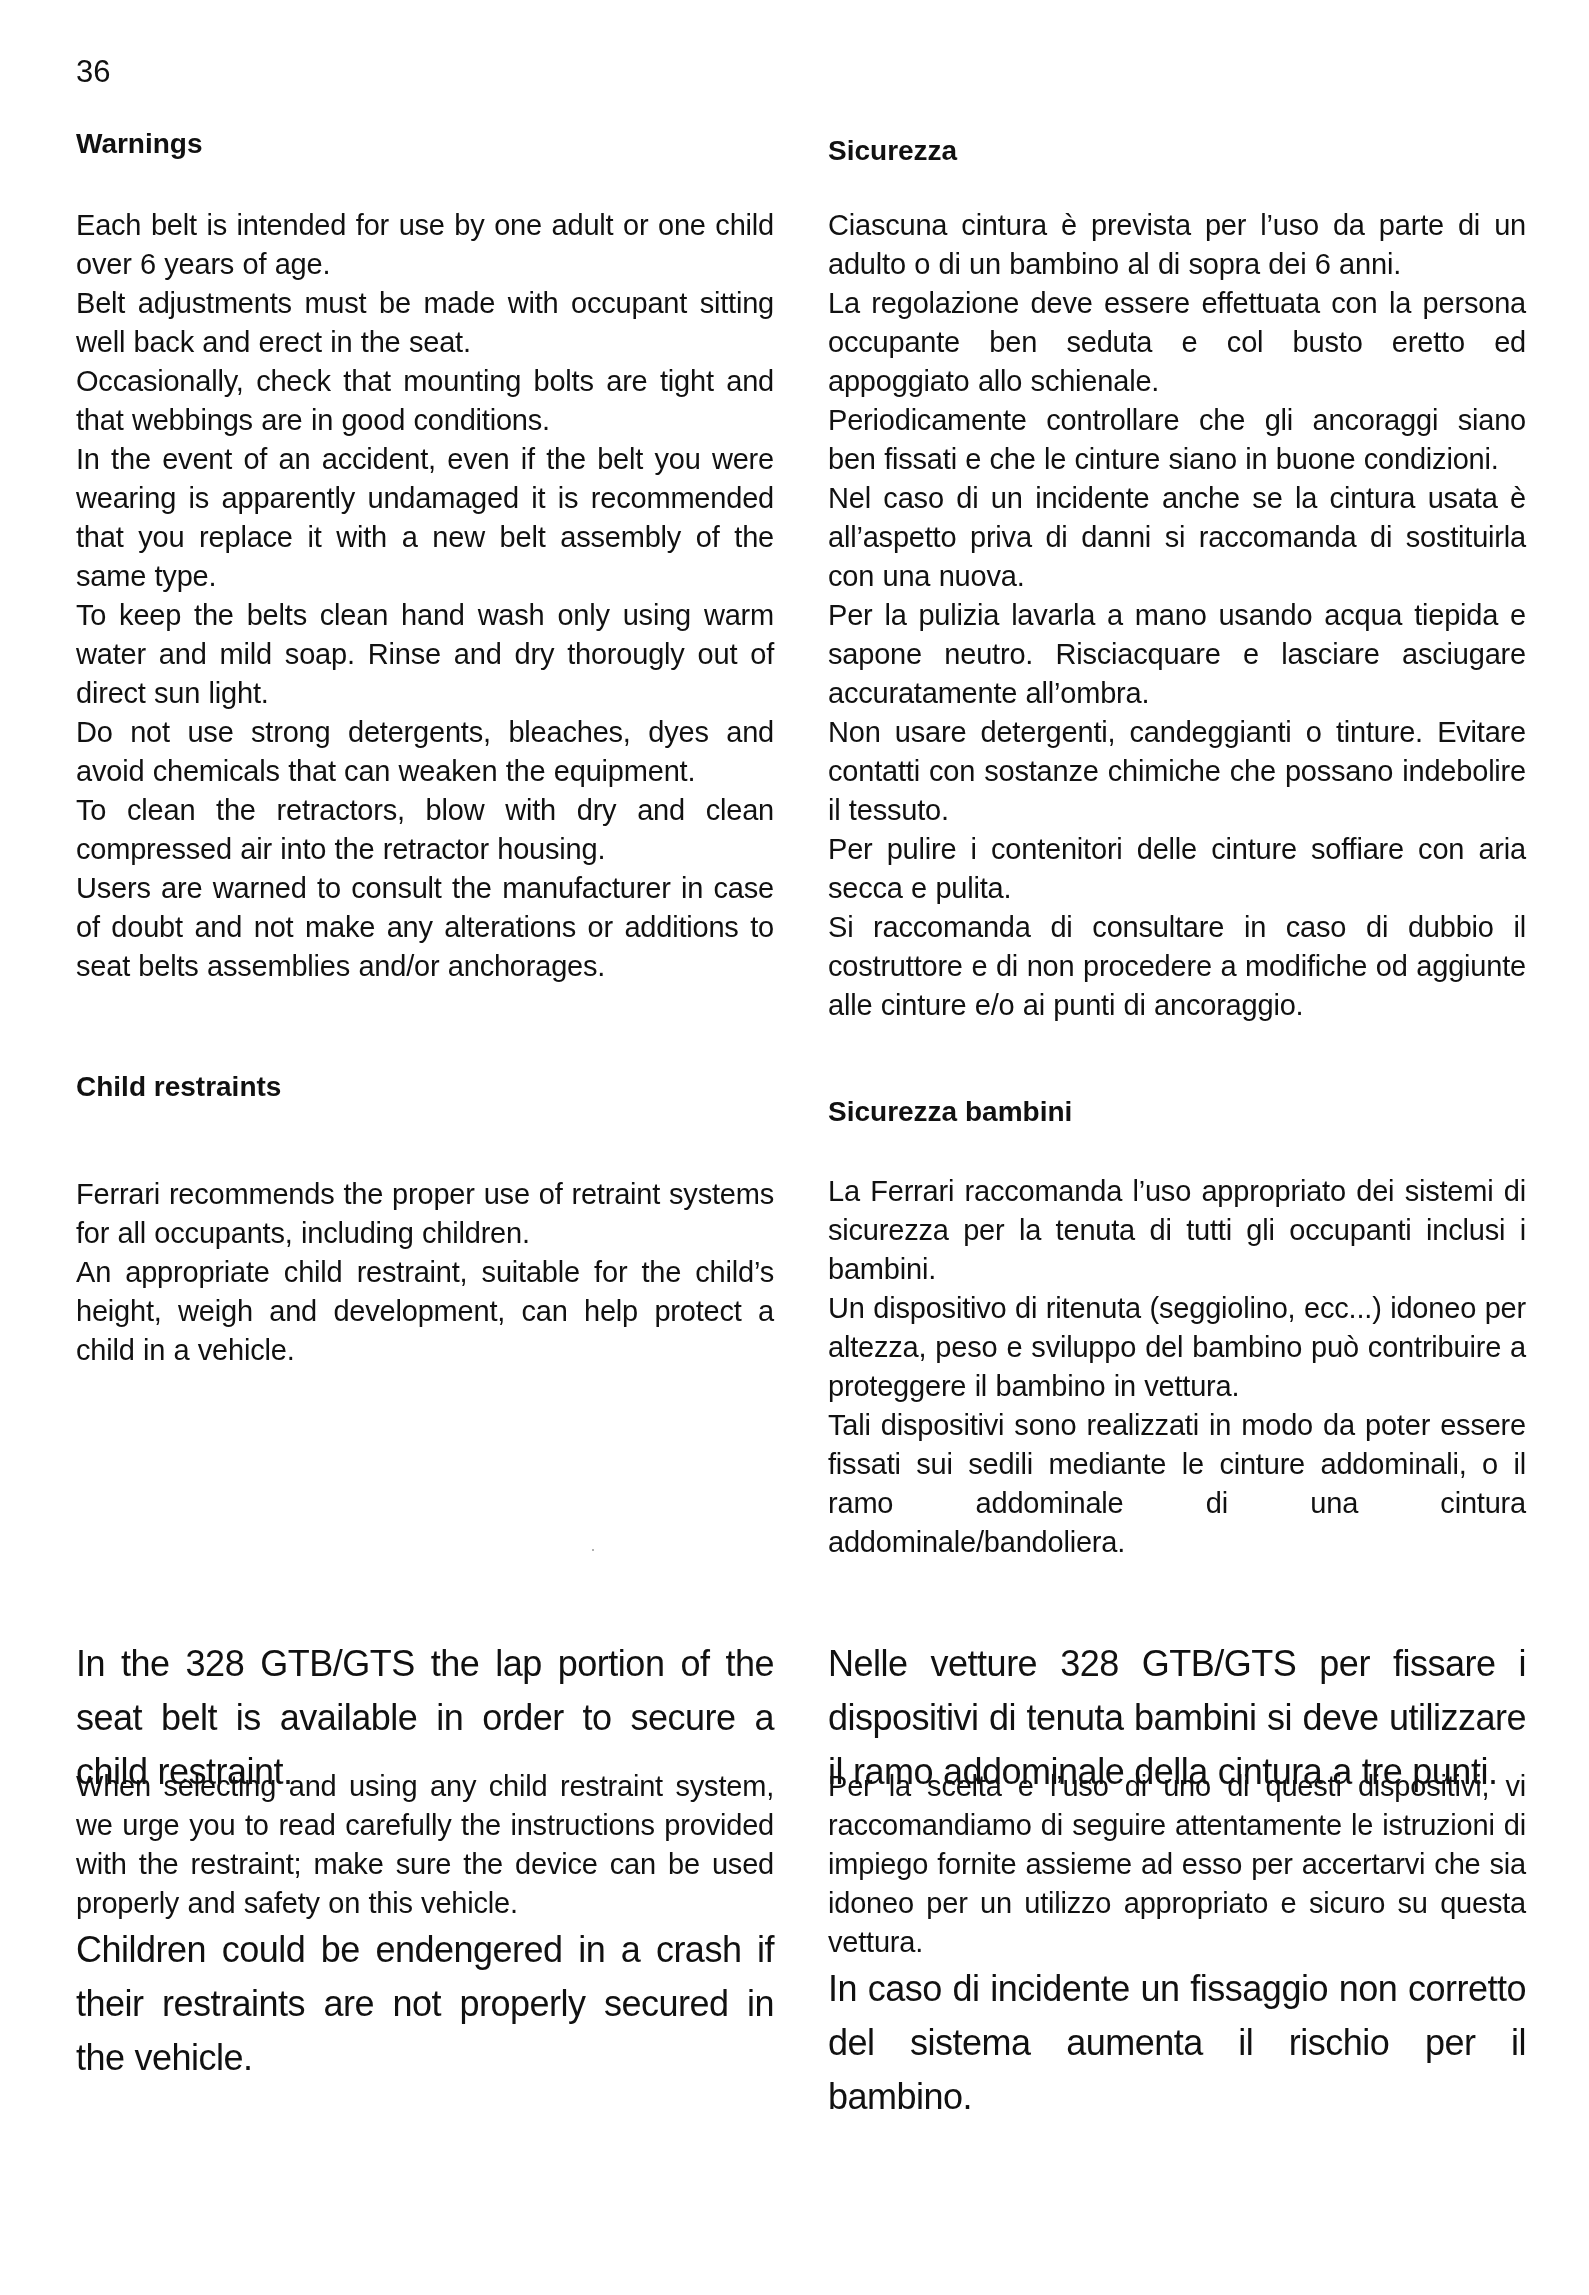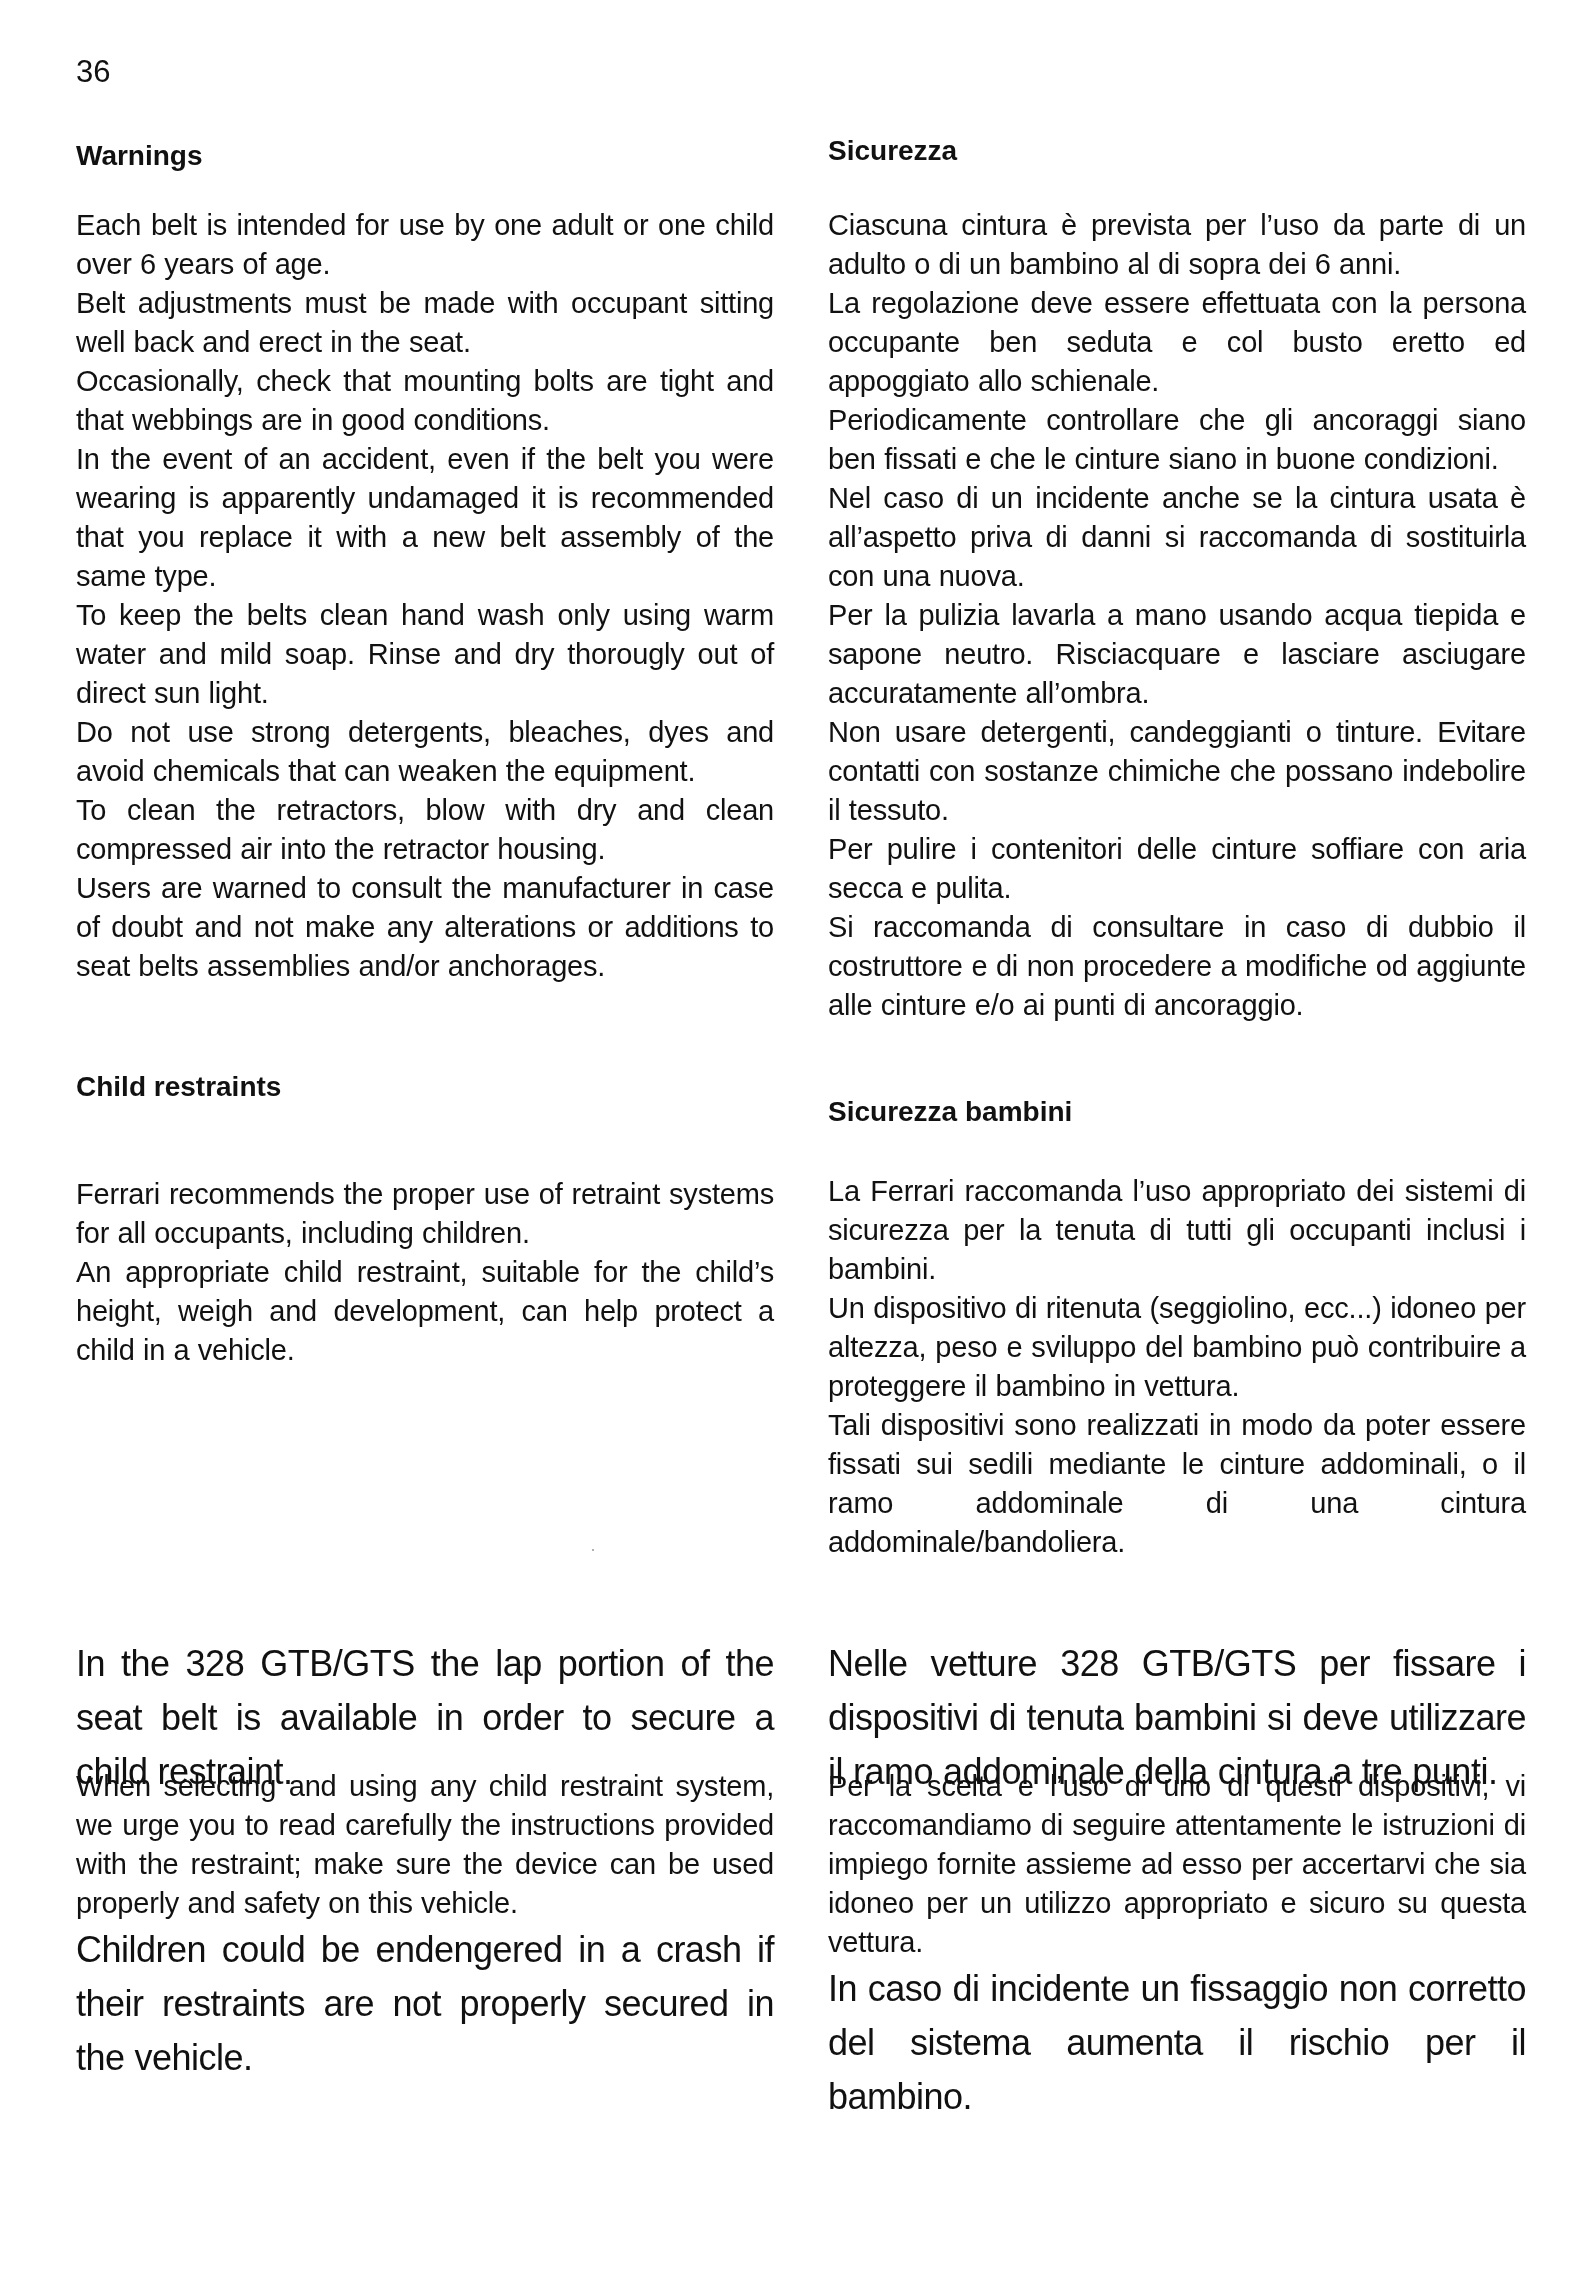--- a/index.html
+++ b/index.html
@@ -20,21 +20,21 @@
   .para.bold { font-weight: normal; font-size: 36px; line-height: 54px; letter-spacing: -0.5px; }
   .block { position: absolute; left: 0; right: 0; }
   .stray-dot { position: absolute; left: 592px; top: 1549px; width: 1.9px; height: 1.9px; background: #999; border-radius: 50%; }
 </style>
 </head>
 <body>
 
 <div class="page-number">36</div>
 
 <div class="col left">
-  <div class="block" style="top:142px">
+  <div class="block" style="top:130px">
     <h2 class="heading">Warnings</h2>
   </div>
   <div class="block" style="top:206px">
     <p class="para">Each belt is intended for use by one adult or one child over 6 years of age.</p>
     <p class="para">Belt adjustments must be made with occupant sitting well back and erect in the seat.</p>
     <p class="para">Occasionally, check that mounting bolts are tight and that webbings are in good conditions.</p>
     <p class="para">In the event of an accident, even if the belt you were wearing is apparently undamaged it is recommended that you replace it with a new belt assembly of the same type.</p>
     <p class="para">To keep the belts clean hand wash only using warm water and mild soap. Rinse and dry thorougly out of direct sun light.</p>
     <p class="para">Do not use strong detergents, bleaches, dyes and avoid chemicals that can weaken the equipment.</p>
     <p class="para">To clean the retractors, blow with dry and clean compressed air into the retractor housing.</p>

